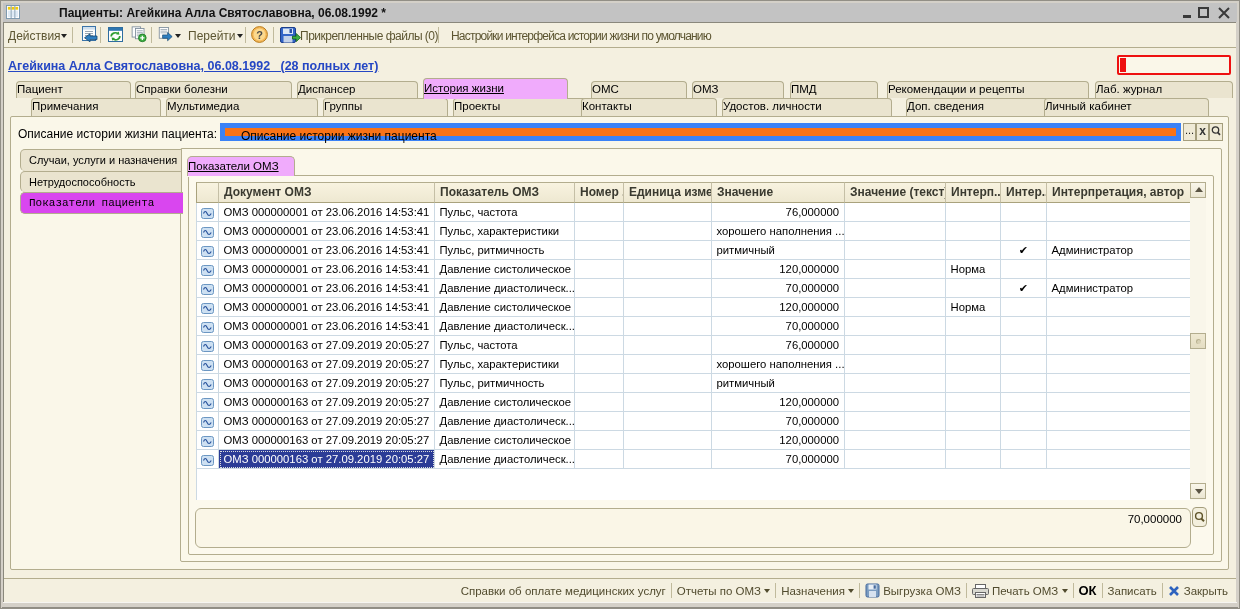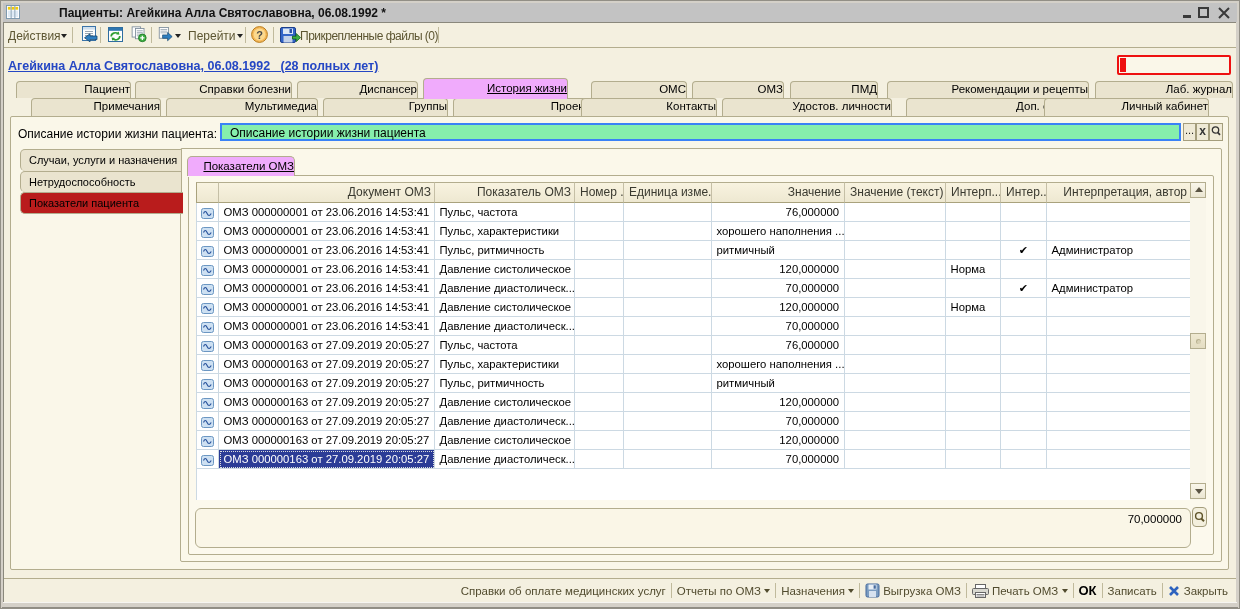--- a/index.html
+++ b/index.html
@@ -9,31 +9,31 @@
 #frame { position:absolute; inset:0; background:#d4d0c8; border:1px solid #928f86; }
 #titlebar { position:absolute; left:3px; top:3px; right:3px; height:19px; background:#c3c3c3; }
 #titlebar .ttl { position:absolute; left:24px; top:3px; font-weight:bold; font-size:12px; color:#111;margin-left:32px; }
 #client { position:absolute; left:3px; top:22px; right:4px; bottom:7px; background:#f4f0e0; border:1px solid #8a887c; border-right:none; border-bottom:none; }
 
 #toolbar { position:absolute; left:0; top:0; width:100%; height:25px; background:#f4f0e0; border-bottom:1px solid #b3ad8e; }
 .tbtxt { color:#5c5531; font-size:12px; }
 .tsep { width:1px; height:16px; background:#c0ba9c; display:inline-block; }
 .darr { display:inline-block; width:0; height:0; border-left:3px solid transparent; border-right:3px solid transparent; border-top:4px solid #222; vertical-align:middle; }
 
-.tab { position:absolute; height:17px; background:#eae4cf; border:1px solid #b3ad8e; border-bottom:none; border-radius:4px 4px 0 0; text-align:right; font-size:11.5px; color:#000; line-height:15px; }
+.tab { position:absolute; height:17px; background:#eae4cf; border:1px solid #b3ad8e; border-bottom:none; border-radius:4px 4px 0 0; text-align:left; font-size:11.5px; color:#000; line-height:15px; }
 .tab.r2 { height:18px; }
 .tab.active { background:#f0abfc; z-index:5;text-decoration:underline; }
 
 .panel { position:absolute; border:1px solid #b3ad8e; border-radius:2px; }
 
 .ltab { position:absolute; left:16px; width:162px; white-space:nowrap; overflow:hidden; background:#eae4cf; border:1px solid #b3ad8e; border-bottom:none; border-radius:5px 0 0 5px; font-size:11px; line-height:20px; padding-left:8px; color:#000; }
-.ltab.active { background:#b91c1c; border-right:none; border-bottom:1px solid #b3ad8e; width:163px; z-index:6; }
+.ltab.active { background:#d946ef; border-right:none; border-bottom:1px solid #b3ad8e; width:163px; z-index:6;font-family:Liberation Mono, monospace; }
 
 #tbl { position:absolute; left:192px; top:159px; width:995px; border-collapse:separate; border-spacing:0; table-layout:fixed; background:#fff; }
-#tbl th { height:20px; line-height:19px; font-size:11.5px; background:linear-gradient(#f8f3e0,#eee8d1); border-top:1px solid #b3ad8e; border-right:1px solid #c5bfa6; border-bottom:1px solid #a9a27d; font-weight:normal; text-align:right; padding:0 3px 0 5px; color:#3a3a30; font-size:12px; white-space:nowrap; overflow:hidden; }
+#tbl th { height:20px; line-height:19px; font-size:11.5px; background:linear-gradient(#f8f3e0,#eee8d1); border-top:1px solid #b3ad8e; border-right:1px solid #c5bfa6; border-bottom:1px solid #a9a27d; font-weight:bold; text-align:left; padding:0 3px 0 5px; color:#3a3a30; font-size:12px; white-space:nowrap; overflow:hidden; }
 #tbl th:first-child { border-left:1px solid #a9a27d; }
 #tbl td { height:19px; line-height:18px; border-right:1px solid #ccd9e3; border-bottom:1px solid #ccd9e3; padding:0 5px 0 4.5px; font-size:11.3px; color:#000; white-space:nowrap; overflow:hidden; background:#fff; }
 #tbl td:first-child { border-left:1px solid #ccd9e3; padding:0; text-align:center; }
 #tbl td.num { text-align:right; } #tbl td.doc { padding-right:0; }
 #tbl td.sel { background:#2b3c96; color:#fff; outline:1px dotted #dcdcdc; outline-offset:-2px; }
 #tbl td.chk { text-align:center; }
 
 .sbtn { position:absolute; left:1186px; width:16px; height:16px; background:linear-gradient(#f9f6ea,#ebe6d2); border:1px solid #b3ad8e; }
 .tri { position:absolute; left:4px; width:0; height:0; border-left:4px solid transparent; border-right:4px solid transparent; }
 
@@ -122,20 +122,21 @@
   <div class="abs tsep" style="left:269px;top:4px"></div>
   <svg class="abs" style="left:276px;top:4px" width="21" height="17" viewBox="0 0 21 17">
         <rect x="0.5" y="0.5" width="15" height="15" rx="1.5" fill="#3365c8" stroke="#1c3f8c"></rect>
         <rect x="3" y="1.5" width="10" height="5.5" fill="#dce7f5"></rect>
         <rect x="9.5" y="2" width="2.5" height="4" fill="#2a52a8"></rect>
         <rect x="3.5" y="9" width="9" height="6.5" fill="#c3d2ea"></rect>
         <path d="M12.5 9.2 h3.8 v-2.6 l4.2 4 -4.2 4 v-2.6 h-3.8 Z" fill="#3fae44" stroke="#0f6216" stroke-width="0.8"></path>
       </svg>
   <span class="abs tbtxt" style="left:296px;top:6px;letter-spacing:-0.5px">Прикрепленные файлы (0)</span>
   <div class="abs tsep" style="left:434px;top:4px"></div>
+  <span class="abs tbtxt" style="left:447px;top:6px;letter-spacing:-0.8px">Настройки интерфейса истории жизни по умолчанию</span>
 </div>
 <div id="mainarea">
 
   <div class="abs" style="left:4px;top:36px;font-weight:bold;font-size:12.5px;color:#2547c4;text-decoration:underline">Агейкина Алла Святославовна, 06.08.1992&nbsp;&nbsp;&nbsp;(28 полных лет)</div>
 
   <div class="abs" style="left:1113px;top:32px;width:114px;height:20px;border:2px solid #ee1010;border-radius:2px;background:#faf7e9">
     <div class="abs" style="left:1px;top:1px;width:6px;height:14px;background:#ee1010"></div>
   </div>
 
   <div class="tab" style="left:12px;top:58px;width:115px">Пациент</div>
@@ -153,21 +154,21 @@
   <div class="tab r2" style="left:319px;top:75px;width:125px">Группы</div>
   <div class="tab r2" style="left:449px;top:75px;width:145px">Проекты</div>
   <div class="tab r2" style="left:577px;top:75px;width:136px">Контакты</div>
   <div class="tab r2" style="left:718px;top:75px;width:170px">Удостов. личности</div>
   <div class="tab r2" style="left:902px;top:75px;width:188px">Доп. сведения</div>
   <div class="tab r2" style="left:1040px;top:75px;width:165px">Личный кабинет</div>
 
   <div class="panel" style="left:6px;top:93px;width:1219px;height:454px;background:#faf7e9"></div>
 
   <div class="abs" style="left:14px;top:104px;color:#000;font-size:12px">Описание истории жизни пациента:</div>
-  <div class="abs" style="left:216px;top:100px;width:961px;height:18px;background:#86efac;border:2px solid #3b82f6;line-height:16px;padding-left:8px;font-size:12px">Описание истории жизни пациента</div>
+  <div class="abs" style="left:216px;top:100px;width:961px;height:18px;background:#f97316;border:5px solid #3b82f6;line-height:16px;padding-left:16px;font-size:12px">Описание истории жизни пациента</div>
   <div class="abs" style="left:1179px;top:100px;width:13px;height:18px;background:#efead6;border:1px solid #a49d7c;text-align:center;line-height:12px;font-size:11px;color:#222">...</div>
   <div class="abs" style="left:1192px;top:100px;width:13px;height:18px;background:#efead6;border:1px solid #a49d7c;text-align:center;line-height:15px;font-size:12px;color:#333;font-weight:bold">x</div>
   <div class="abs" style="left:1205px;top:100px;width:14px;height:18px;background:#efead6;border:1px solid #a49d7c">
         <svg width="12" height="14" viewBox="0 0 12 14">
           <circle cx="5.5" cy="6" r="3.2" fill="none" stroke="#333" stroke-width="1.3"></circle>
           <line x1="7.8" y1="8.5" x2="10" y2="10.8" stroke="#333" stroke-width="1.8"></line>
         </svg>
       </div>
 
   <div class="panel" style="left:176px;top:125px;width:1042px;height:414px;background:#fbf8ea"></div>

